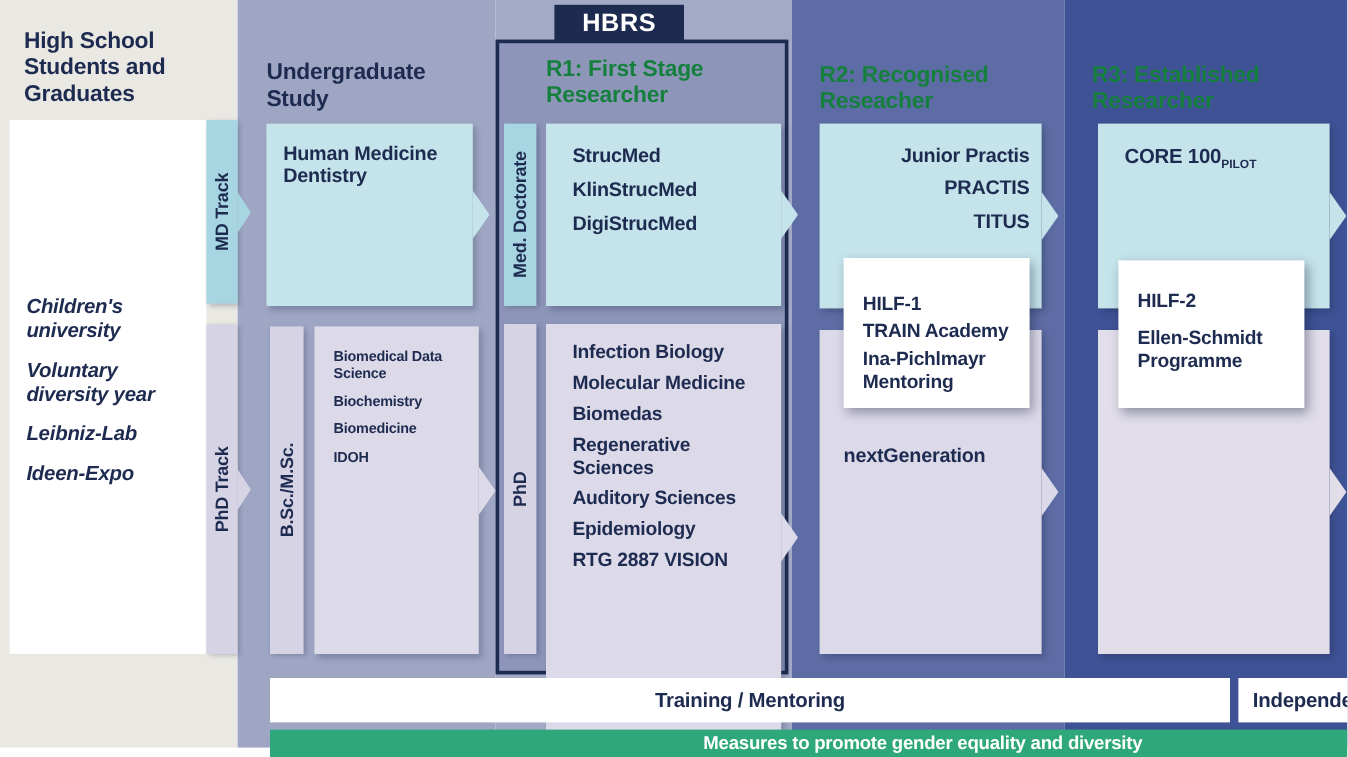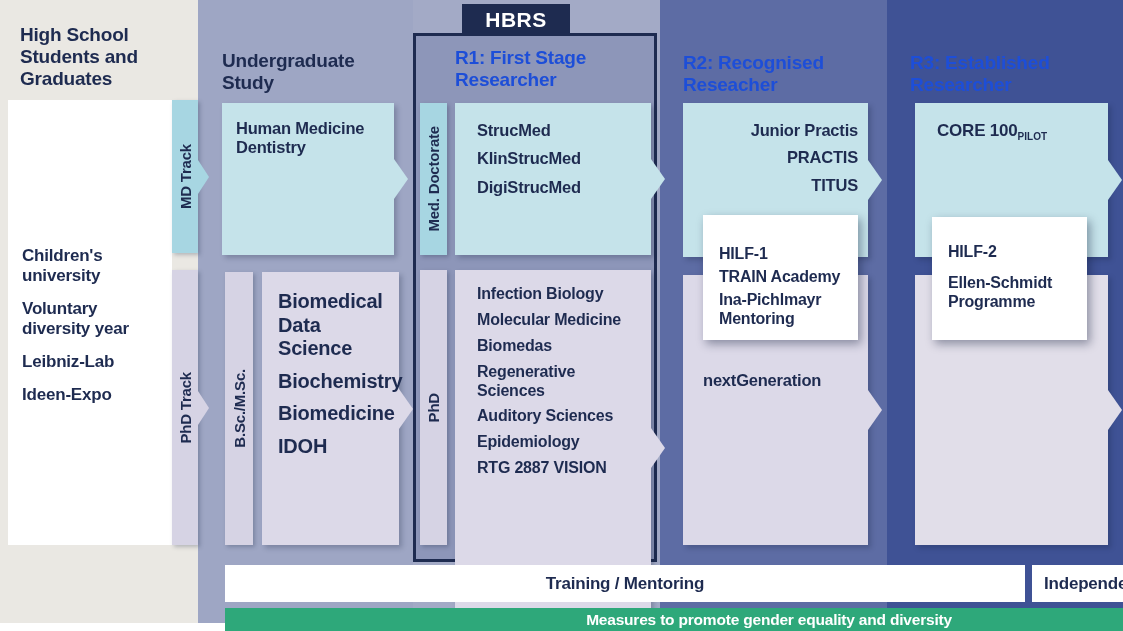--- a/index.html
+++ b/index.html
@@ -27,60 +27,60 @@
   
   .hbrs-badge {
     left:462px; top:4px; width:108px; height:31px; background:#1e2b50;
     color:#ffffff; font-weight:bold; font-size:21px; z-index:6;
     display:flex; align-items:center; justify-content:center; letter-spacing:0.5px;
   }
 
   
   .hdr { font-weight:bold; font-size:19px; line-height:1.16; z-index:2; }
   .hdr.navy  { color:#1e2b50; }
-  .hdr.white { color:#1d4ed8; }
+  .hdr.white { color:#15803d; }
   .hdr-hs { left:20px;  top:24px; width:160px; }
   .hdr-ug { left:222px; top:50px; width:175px; }
   .hdr-r1 { left:455px; top:47px; width:175px; }
   .hdr-r2 { left:683px; top:52px; width:180px; }
   .hdr-r3 { left:910px; top:52px; width:195px; }
 
   
   .box { z-index:2; color:#1e2b50; }
   .cyan-box  { background:#c5e3ea; box-shadow:3px 3px 5px rgba(20,30,60,0.25); }
   .cyan-bar  { background:#a7d6e2; box-shadow:2px 2px 4px rgba(20,30,60,0.25); }
   .lav-box   { background:#dcd9e8; box-shadow:3px 3px 5px rgba(20,30,60,0.25); }
   .lav-bar   { background:#d6d3e4; box-shadow:2px 2px 4px rgba(20,30,60,0.25); }
   .lav3-box  { background:#e1dee9; box-shadow:3px 3px 5px rgba(20,30,60,0.25); }
   .white-box { background:#ffffff; box-shadow:3px 4px 9px rgba(15,25,55,0.4); z-index:5; color:#1e2b50; }
 
   .items { display:flex; flex-direction:column; font-weight:bold; }
   .items .li { line-height:1.18; }
 
   
   .hs-panel { left:8px; top:100px; width:164px; height:445px; background:#ffffff; z-index:2; }
-  .hs-panel .items { padding:146px 18px 0 14px; gap:13px; font-size:17px; color:#1e2b50; }
+  .hs-panel .items { padding:146px 18px 0 14px; gap:13px; font-size:17px; color:#1e2b50;font-style:italic; }
 
   
   .vbar { display:flex; align-items:center; justify-content:center; }
   .vtext {
     writing-mode: vertical-rl; transform: rotate(180deg);
     font-weight:bold; color:#1e2b50; font-size:15px; white-space:nowrap;
   }
   .md-track  { left:172px; top:100px; width:26px; height:153px; z-index:3; }
   .phd-track { left:172px; top:270px; width:26px; height:275px; z-index:3; }
   .bsc-bar   { left:225px; top:272px; width:28px; height:273px; }
   .meddoc-bar{ left:420px; top:103px; width:27px; height:152px; }
   .phd-bar   { left:420px; top:270px; width:27px; height:275px; }
 
   
   .ug-md-box   { left:222px; top:103px; width:172px; height:152px; }
   .ug-md-box   .items { padding:16px 10px 0 14px; gap:0; font-size:16.5px; }
   .ug-bsc-box  { left:262px; top:272px; width:137px; height:273px; }
-  .ug-bsc-box  .items { padding:18px 8px 0 16px; gap:9px; font-size:20px;justify-content:space-between; }
+  .ug-bsc-box  .items { padding:18px 8px 0 16px; gap:9px; font-size:12px;justify-content:space-between; }
   .r1-md-box   { left:455px; top:103px; width:196px; height:152px; }
   .r1-md-box   .items { padding:18px 10px 0 22px; gap:9px; font-size:16.5px; }
   .r1-phd-box  { left:455px; top:270px; width:196px; height:355px; }
   .r1-phd-box  .items { padding:15px 6px 0 22px; gap:7px; font-size:16px; }
   .r2-top-box  { left:683px; top:103px; width:185px; height:154px; }
   .r2-top-box  .items { padding:18px 10px 0 20px; gap:8px; font-size:16.5px;align-items:flex-end; }
   .r2-white-box{ left:703px; top:215px; width:155px; height:125px; }
   .r2-white-box .items { padding:30px 14px 0 16px; gap:4px; font-size:16px; }
   .r2-bot-box  { left:683px; top:275px; width:185px; height:270px; }
   .r2-bot-box  .items { padding:96px 10px 0 20px; font-size:16.5px; }

